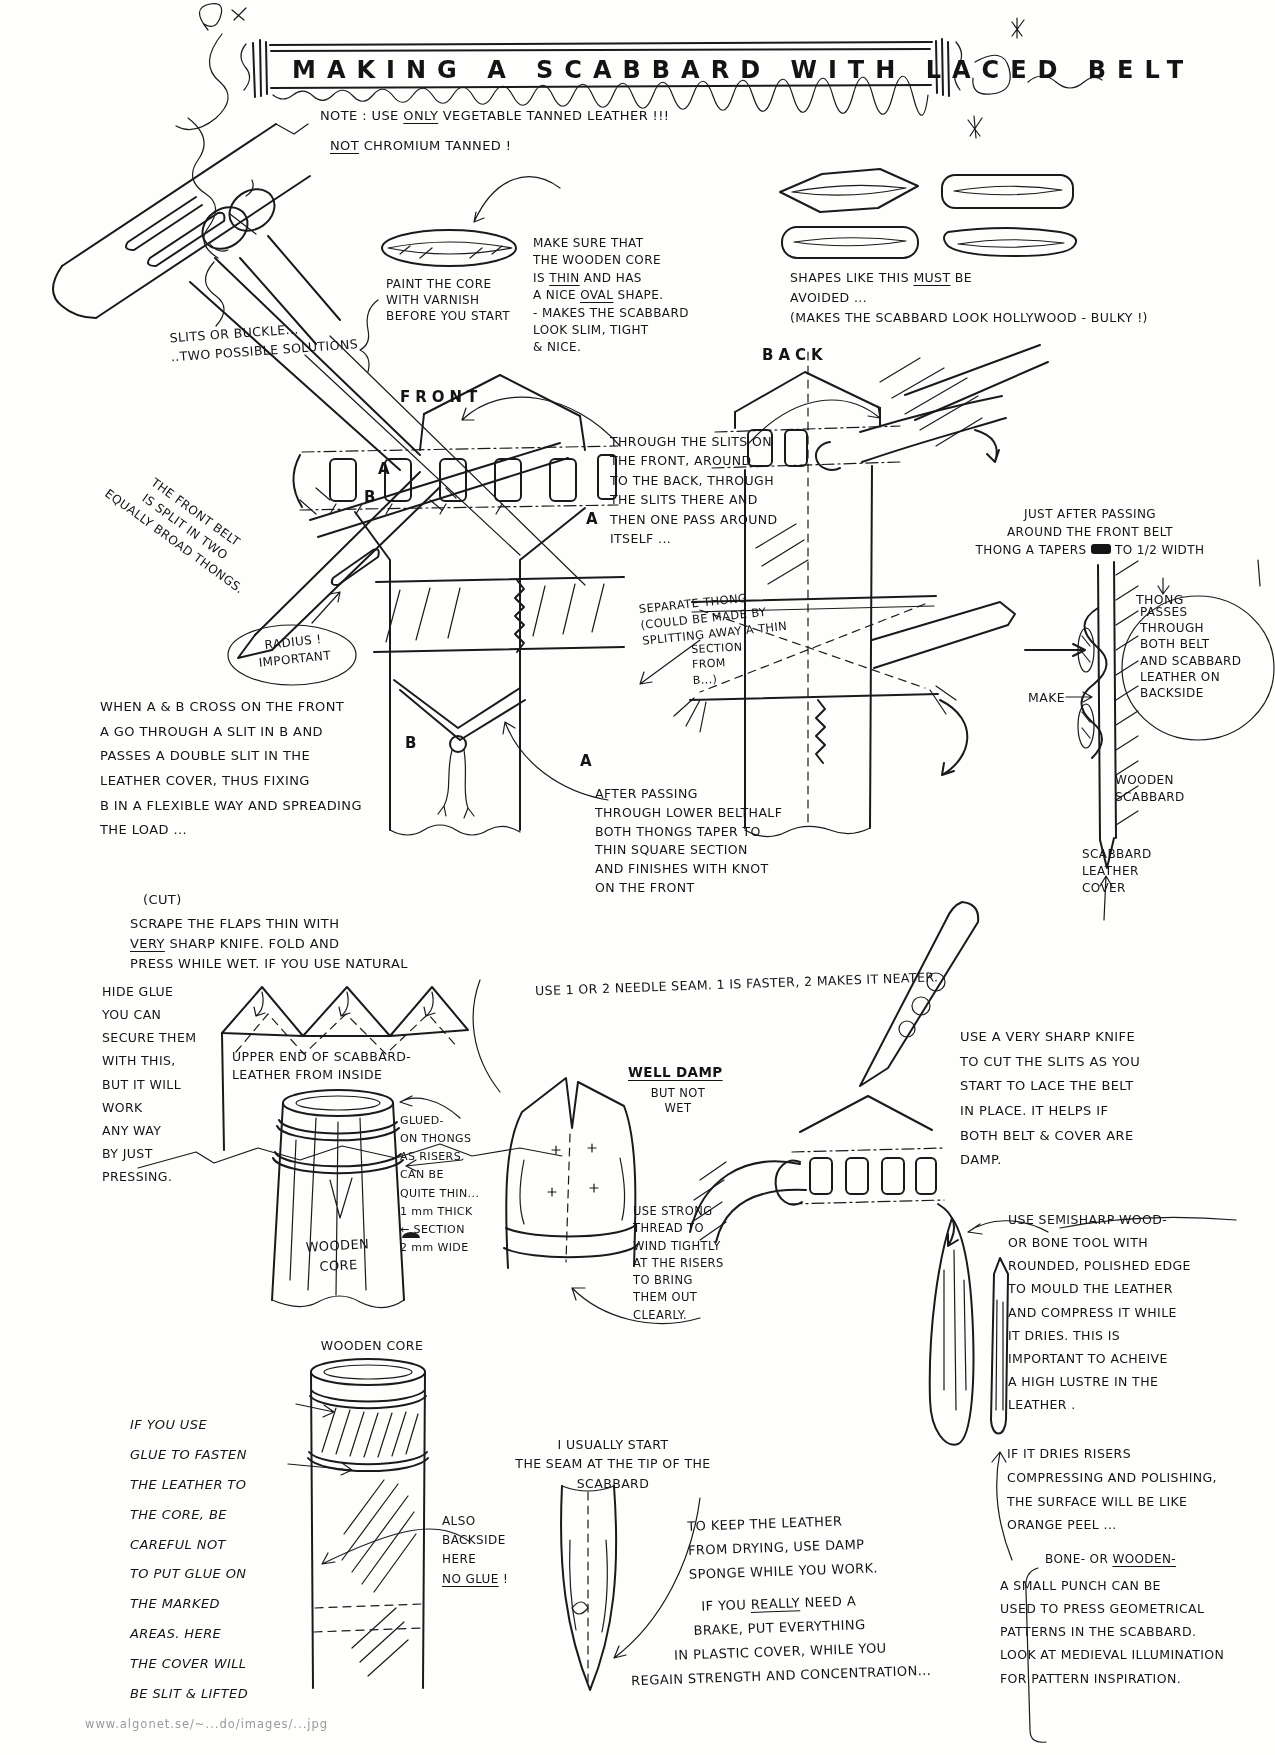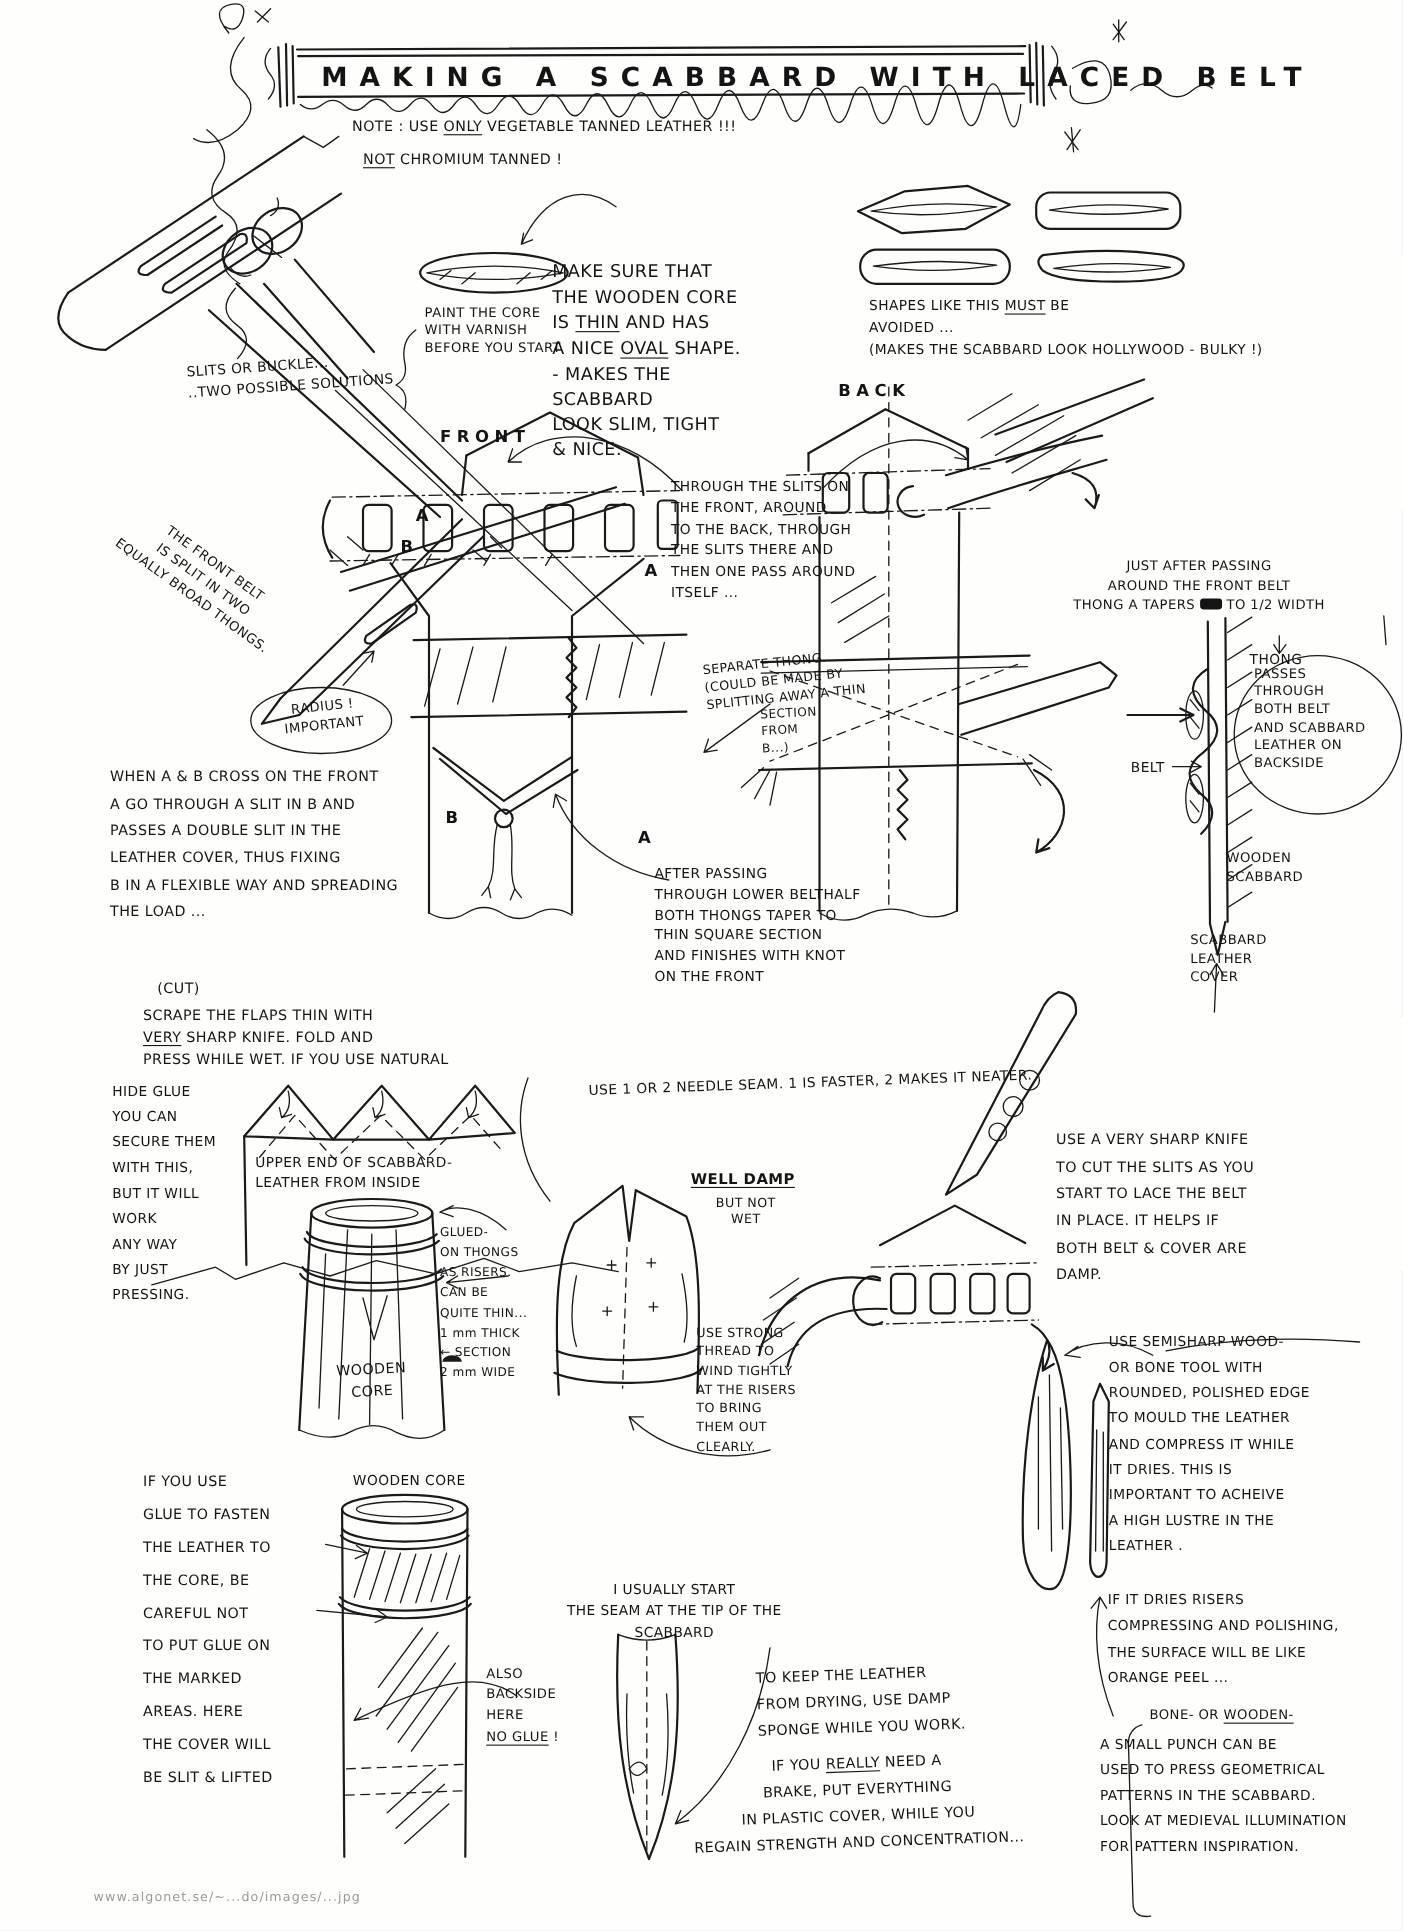--- a/index.html
+++ b/index.html
@@ -274,21 +274,21 @@
 <div class="hw" style="left:320px;top:106px;font-size:13px;"><span>NOTE : USE </span><span class="u">ONLY</span><span> VEGETABLE TANNED LEATHER !!!</span></div>
 <div class="hw" style="left:330px;top:136px;font-size:13px;"><span class="u">NOT</span><span> CHROMIUM TANNED !</span></div>
 
 <div class="hw" style="left:170px;top:320px;width:240px;transform:rotate(-4deg);font-size:12.5px;">SLITS OR BUCKLE...
 ..TWO POSSIBLE SOLUTIONS</div>
 
 <div class="hw" style="left:386px;top:276px;width:130px;font-size:12px;line-height:1.35;">PAINT THE CORE
 WITH VARNISH
 BEFORE YOU START</div>
 
-<div class="hw" style="left:502px;top:235px;width:190px;font-size:16px;line-height:1.45;"><span>MAKE SURE THAT
+<div class="hw" style="left:533px;top:235px;width:190px;font-size:12px;line-height:1.45;"><span>MAKE SURE THAT
 THE WOODEN CORE
 IS </span><span class="u">THIN</span><span> AND HAS
 A NICE </span><span class="u">OVAL</span><span> SHAPE.
 - MAKES THE SCABBARD
 LOOK SLIM, TIGHT
 &amp; NICE.</span></div>
 
 <div class="hw" style="left:790px;top:268px;width:370px;font-size:12.5px;line-height:1.6;"><span>SHAPES LIKE THIS </span><span class="u">MUST</span><span> BE
 AVOIDED ...
 (MAKES THE SCABBARD LOOK HOLLYWOOD - BULKY !)</span></div>
@@ -320,21 +320,21 @@
 AROUND THE FRONT BELT
 THONG A TAPERS </span><span class="blot"></span><span> TO 1/2 WIDTH</span></div>
 
 <div class="hw" style="left:1136px;top:590px;font-size:12.5px;">THONG</div>
 <div class="hw" style="left:1140px;top:604px;width:125px;font-size:12px;line-height:1.35;">PASSES
 THROUGH
 BOTH BELT
 AND SCABBARD
 LEATHER ON
 BACKSIDE</div>
-<div class="hw" style="left:1028px;top:688px;font-size:12.5px;">BELT</div>
+<div class="hw" style="left:1028px;top:688px;font-size:12.5px;">MAKE</div>
 <div class="hw" style="left:1115px;top:772px;width:110px;font-size:12px;line-height:1.4;">WOODEN
 SCABBARD</div>
 <div class="hw" style="left:1082px;top:846px;width:110px;font-size:12px;line-height:1.4;">SCABBARD
 LEATHER
 COVER</div>
 
 <div class="hw c" style="left:128px;top:452px;width:180px;font-size:12px;line-height:1.5;transform:rotate(36deg);transform-origin:top left;">THE FRONT BELT
 IS SPLIT IN TWO
 EQUALLY BROAD THONGS.</div>
 
@@ -423,21 +423,21 @@
 <div class="hw" style="left:1045px;top:1550px;width:200px;font-size:12px;"><span>BONE- OR </span><span class="u">WOODEN-</span></div>
 
 <div class="hw" style="left:1000px;top:1574px;width:270px;font-size:12.5px;line-height:1.85;">A SMALL PUNCH CAN BE
 USED TO PRESS GEOMETRICAL
 PATTERNS IN THE SCABBARD.
 LOOK AT MEDIEVAL ILLUMINATION
 FOR PATTERN INSPIRATION.</div>
 
 <div class="hw c" style="left:302px;top:1336px;width:140px;font-size:12.5px;">WOODEN CORE</div>
 
-<div class="hw" style="left:130px;top:1333px;width:180px;font-size:13px;line-height:2.3;">IF YOU USE
+<div class="hw" style="left:130px;top:1410px;width:180px;font-size:13px;line-height:2.3;font-style:italic;">IF YOU USE
 GLUE TO FASTEN
 THE LEATHER TO
 THE CORE, BE
 CAREFUL NOT
 TO PUT GLUE ON
 THE MARKED
 AREAS. HERE
 THE COVER WILL
 BE SLIT &amp; LIFTED</div>
 

